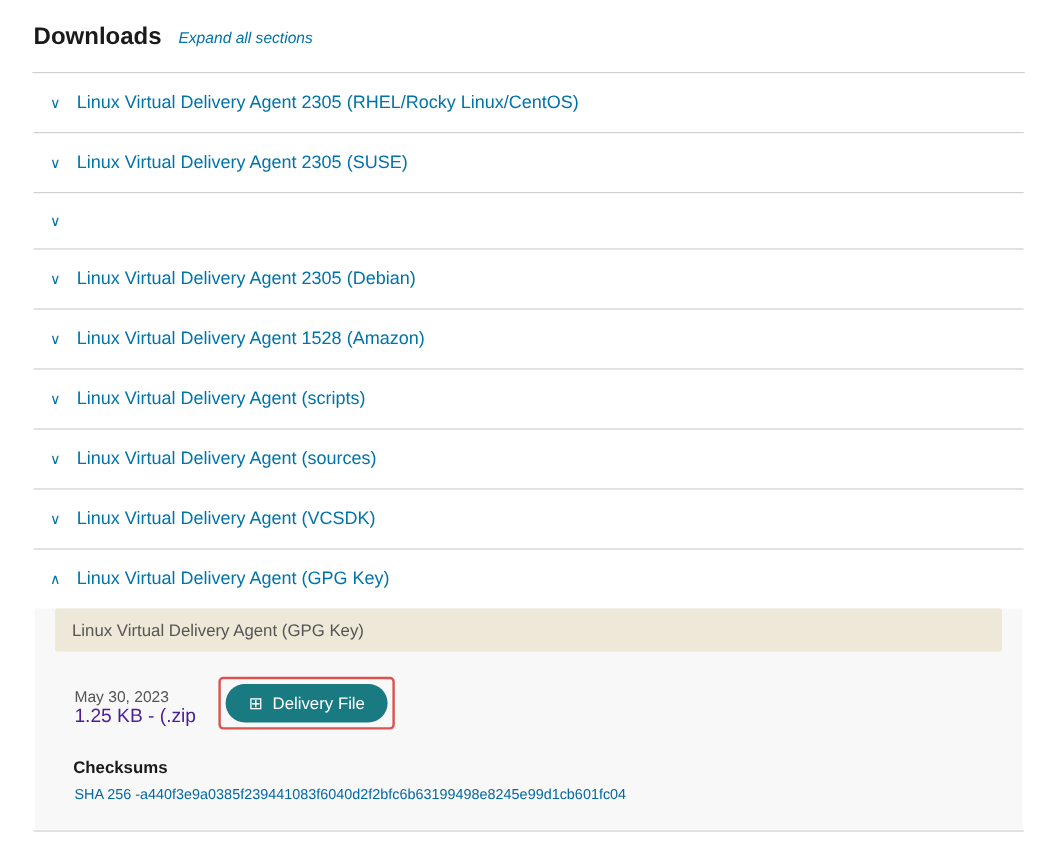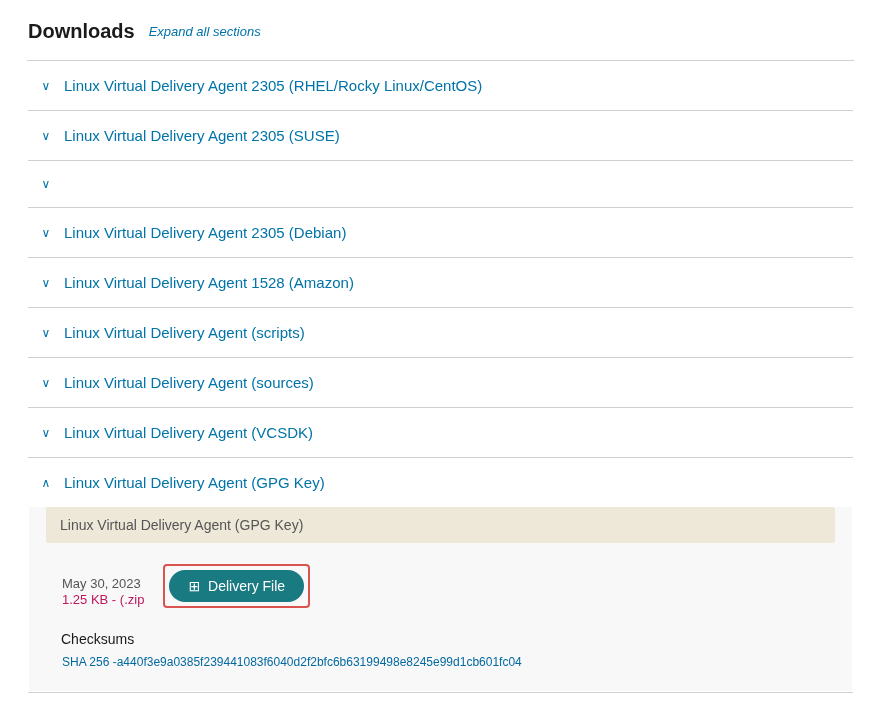--- a/index.html
+++ b/index.html
@@ -76,22 +76,22 @@
     }
     .file-meta {
       font-size: 13px;
       color: #555;
     }
     .file-meta .date {
       font-size: 13px;
       color: #555;
     }
     .file-meta .size {
-      font-size: 13px;
-      color: #be185d;
+      font-size: 16px;
+      color: #4c1d95;
     }
     .download-btn-wrapper {
       border: 2px solid #d9534f;
       border-radius: 4px;
       padding: 3px;
       display: inline-flex;
     }
     .download-btn {
       display: inline-flex;
       align-items: center;
@@ -106,21 +106,21 @@
       font-weight: 500;
     }
     .download-icon {
       font-size: 14px;
     }
     .checksums-section {
       padding: 12px 14px 4px 14px;
     }
     .checksums-title {
       font-size: 14px;
-      font-weight: normal;
+      font-weight: bold;
       color: #1a1a1a;
       margin-bottom: 6px;
     }
     .checksum-value {
       font-size: 12px;
       color: #0369a1;
       word-break: break-all;
     }
   </style>
 </head>

